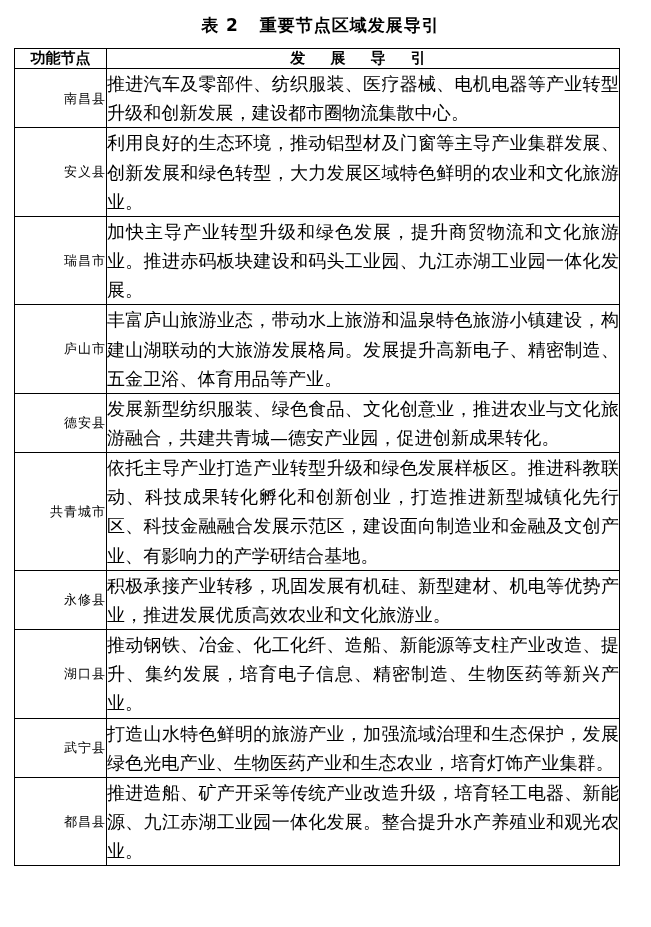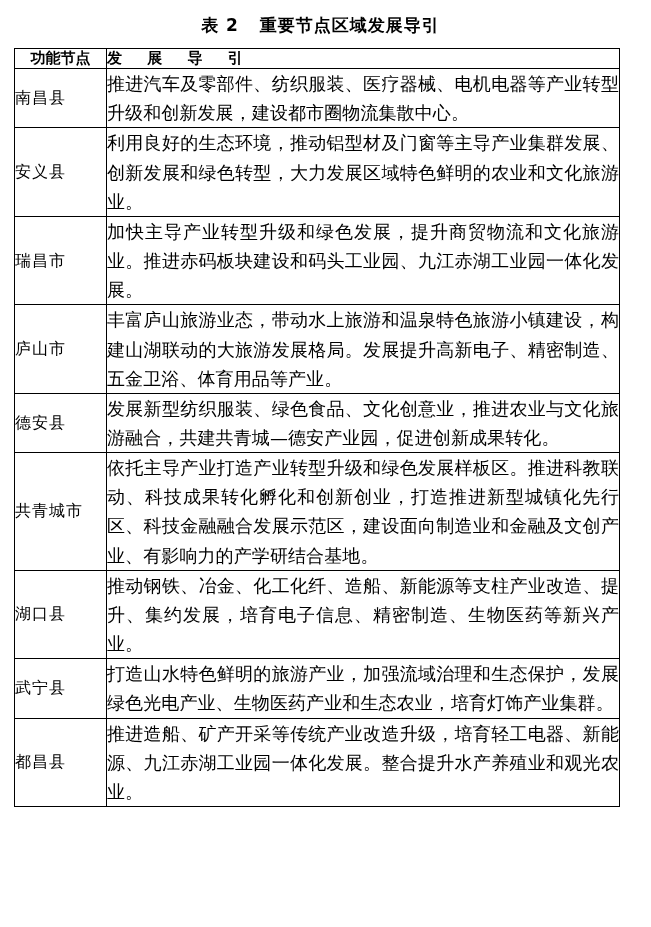--- a/index.html
+++ b/index.html
@@ -50,29 +50,29 @@
     width: 92px;
   }
   .hdr-node {
     text-align: center;
     font-size: 15px;
     font-weight: bold;
     letter-spacing: 0px;
     padding: 7px 2px;
   }
   .hdr-guide {
-    text-align: left;
+    text-align: center;
     font-size: 15px;
     font-weight: bold;
     letter-spacing: 10px;
     padding: 7px 2px 7px 12px;
   }
   .cell-node {
-    text-align: left;
-    font-size: 16px;
+    text-align: right;
+    font-size: 13px;
     letter-spacing: 1px;
     padding: 4px 2px;
     line-height: 1.5;
   }
   .cell-guide {
     text-align: left;
     font-size: 18px;
     line-height: 1.62;
     padding: 7px 9px 7px 9px;
     letter-spacing: 0.1px;
@@ -120,20 +120,24 @@
       </tr>
       <tr>
         <td class="cell-node">德安县</td>
         <td class="cell-guide">发展新型纺织服装、绿色食品、文化创意业，推进农业与文化旅游融合，共建共青城—德安产业园，促进创新成果转化。</td>
       </tr>
       <tr>
         <td class="cell-node">共青城市</td>
         <td class="cell-guide">依托主导产业打造产业转型升级和绿色发展样板区。推进科教联动、科技成果转化孵化和创新创业，打造推进新型城镇化先行区、科技金融融合发展示范区，建设面向制造业和金融及文创产业、有影响力的产学研结合基地。</td>
       </tr>
       <tr>
+        <td class="cell-node">永修县</td>
+        <td class="cell-guide">积极承接产业转移，巩固发展有机硅、新型建材、机电等优势产业，推进发展优质高效农业和文化旅游业。</td>
+      </tr>
+      <tr>
         <td class="cell-node">湖口县</td>
         <td class="cell-guide">推动钢铁、冶金、化工化纤、造船、新能源等支柱产业改造、提升、集约发展，培育电子信息、精密制造、生物医药等新兴产业。</td>
       </tr>
       <tr>
         <td class="cell-node">武宁县</td>
         <td class="cell-guide">打造山水特色鲜明的旅游产业，加强流域治理和生态保护，发展绿色光电产业、生物医药产业和生态农业，培育灯饰产业集群。</td>
       </tr>
       <tr>
         <td class="cell-node">都昌县</td>
         <td class="cell-guide">推进造船、矿产开采等传统产业改造升级，培育轻工电器、新能源、九江赤湖工业园一体化发展。整合提升水产养殖业和观光农业。</td>

